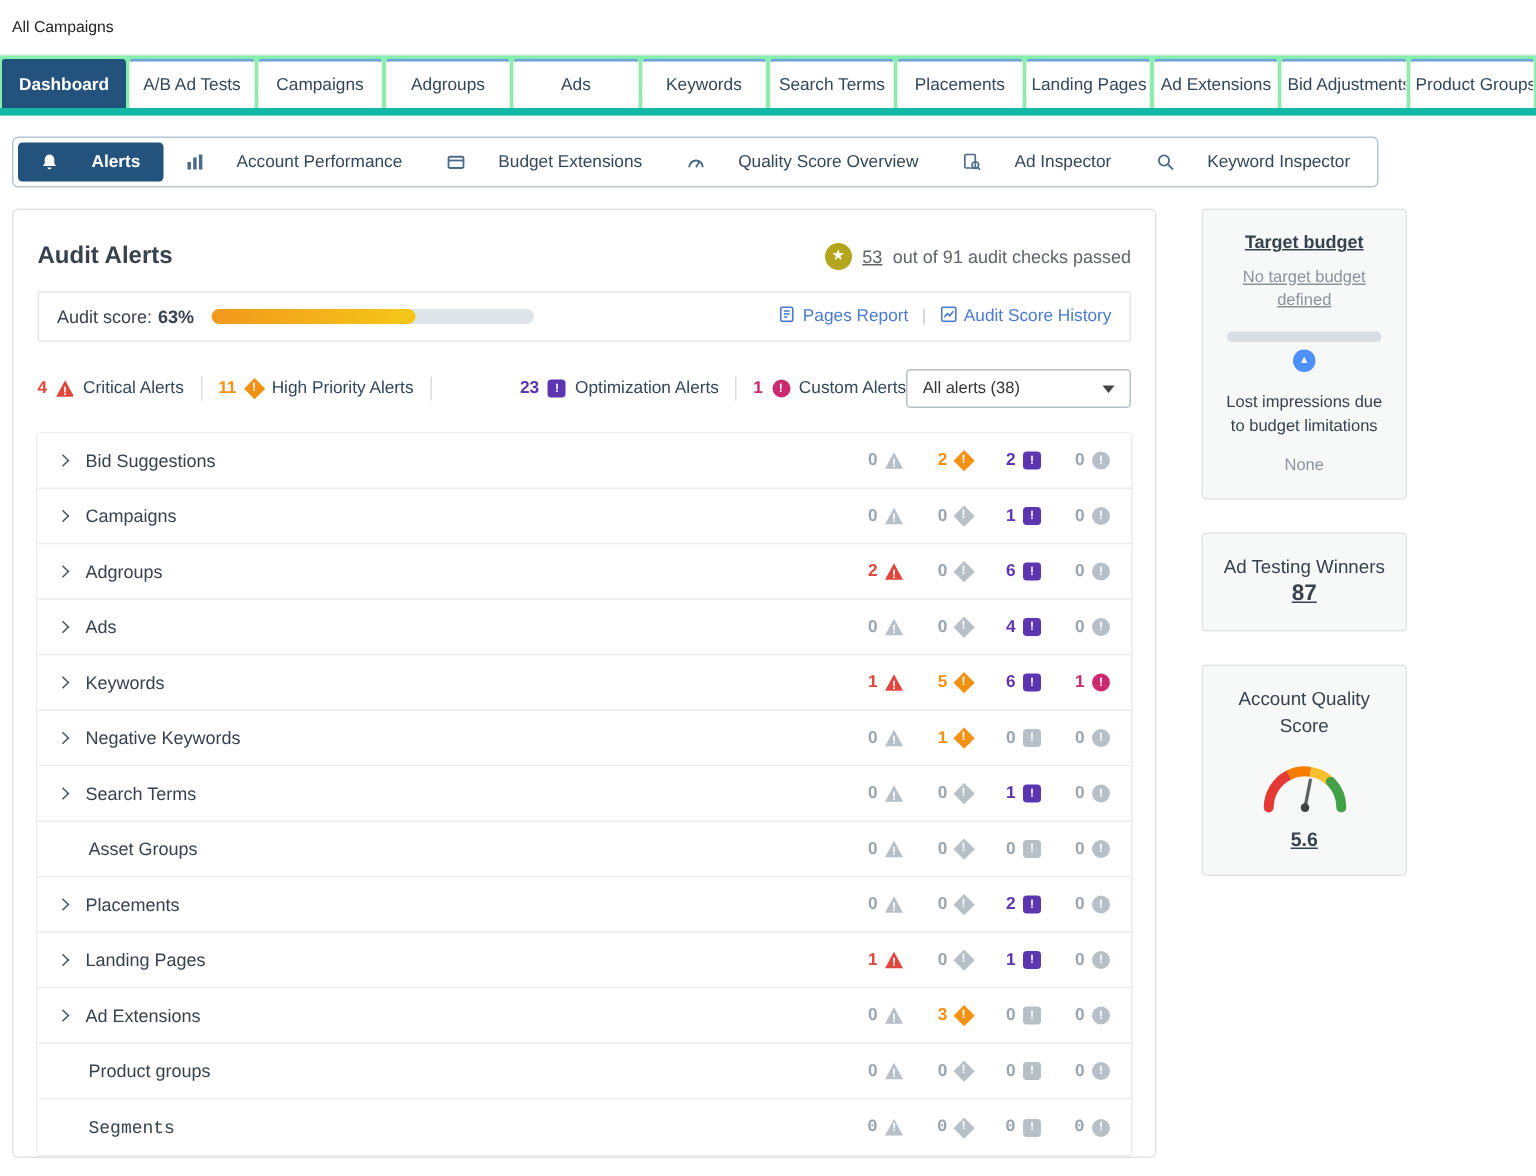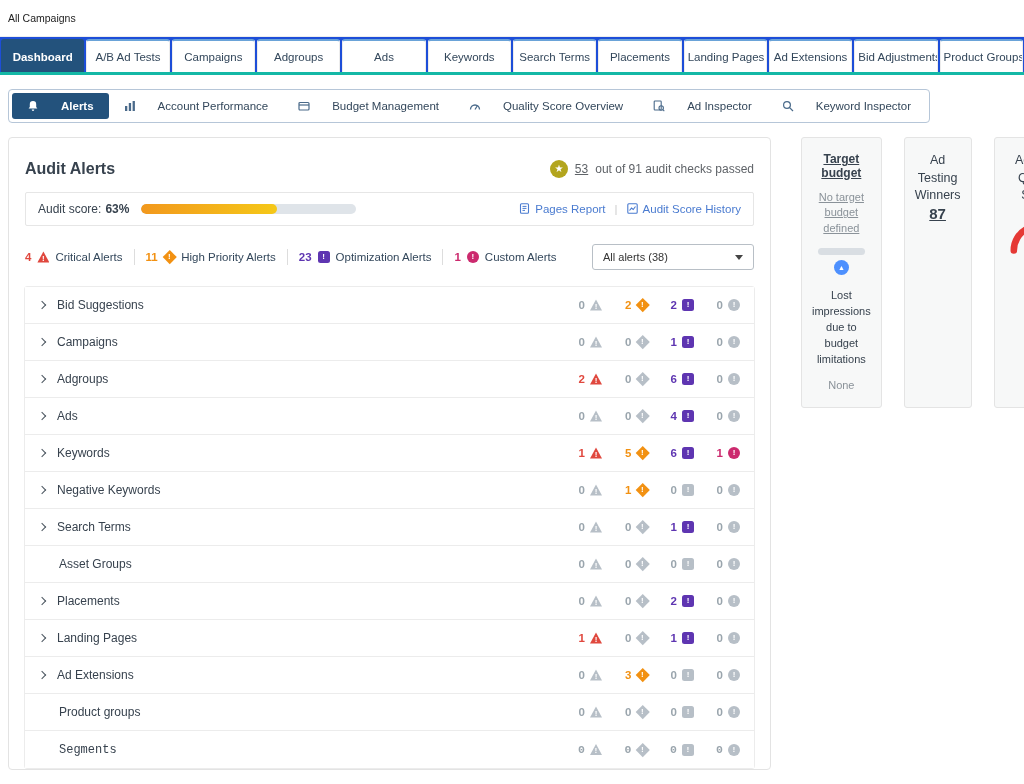--- a/index.html
+++ b/index.html
@@ -6,21 +6,21 @@
   html,body { margin:0; padding:0; }
   body {
     width:1024px; height:784px;
     font-family:"Liberation Sans", sans-serif;
     background:#fff; color:#3c4043;
     overflow:hidden;
   }
   .breadcrumb { padding:12px 0 12px 8px; font-size:10.5px; color:#222; }
 
   
-  .tabbar { display:flex; align-items:stretch; border-top:1px solid #ededed; border-bottom:3px solid #14b8a6; background:#1d4ed8; padding-top:2px; }
+  .tabbar { display:flex; align-items:stretch; border-top:1px solid #ededed; border-bottom:5px solid #14b8a6; background:#86efac; padding-top:2px; }
   .tab { flex:1; text-align:center; padding:10px 3px 9px; font-size:11.5px; color:#33475b;
          background:#fff; border:1px solid #ececec; border-bottom:none; border-top:2px solid #6aa3d8;
          border-radius:3px 3px 0 0; margin:0 1px; white-space:nowrap; overflow:hidden; cursor:pointer; }
   .tab.active { background:#23527c; color:#fff; border-color:#23527c; font-weight:700; }
 
   
   .subnav { display:inline-flex; align-items:center; margin:14px 8px 0; border:1px solid #b6c6d8; border-radius:4px; padding:3px; background:#fff; }
   .subnav-item { display:flex; align-items:center; gap:22px; padding:7px 15px; font-size:11.5px; color:#33475b; cursor:pointer; white-space:nowrap; }
   .subnav-item.active { background:#23527c; color:#fff; border-radius:3px; font-weight:700; }
   .subnav-item .ic { display:inline-flex; align-items:center; }
@@ -40,21 +40,21 @@
   .score-val { font-weight:700; margin-left:4px; }
   .score-bar { width:215px; height:10px; background:#dfe4e9; border-radius:5px; margin-left:12px; overflow:hidden; }
   .score-fill { height:100%; border-radius:5px; background:linear-gradient(90deg,#f2981d,#f5c818); }
   .score-links { margin-left:auto; display:flex; align-items:center; gap:9px; font-size:11.5px; }
   .link-blue { color:#4a7bd0; display:flex; gap:5px; align-items:center; cursor:pointer; }
   .sep { color:#ccc; }
 
   .summary { display:flex; align-items:center; margin-top:18px; font-size:11.5px; color:#33475b; }
   .sum-item { display:flex; align-items:center; gap:6px; white-space:nowrap; }
   .sum-count { font-weight:700; }
-  .c-critical { color:#e0483e; } .c-high { color:#f29112; } .c-opt { color:#5e35b1; } .c-custom { color:#cc2a6e; }
+  .c-critical { color:#e0483e; } .c-high { color:#f29112; } .c-opt { color:#5e35b1;margin-left:48px; } .c-custom { color:#cc2a6e; }
   .divider { width:1px; height:16px; background:#ddd; margin:0 11px; }
   .dropdown { margin-left:auto; width:162px; border:1px solid #b8bfc6; border-radius:3px; padding:6px 10px;
               display:flex; align-items:center; justify-content:space-between; font-size:11px; color:#333; cursor:pointer; background:#fff; }
   .caret { width:0; height:0; border-left:4px solid transparent; border-right:4px solid transparent; border-top:5px solid #444; }
 
   
   .rows { margin:16px -1px 0; border:1px solid #ececec; border-radius:3px; }
   .row { display:flex; align-items:center; height:37px; padding:0 14px; border-bottom:1px solid #ececec; font-size:12px; color:#37424e; background:#fff; }
   .row:last-child { border-bottom:none;font-family:Liberation Mono, monospace; }
   .chev { width:6px; height:6px; border-top:1.6px solid #49545e; border-right:1.6px solid #49545e; transform:rotate(45deg); margin-right:12px; flex:none; cursor:pointer; }
@@ -75,21 +75,21 @@
   .cell.nonzero[data-type="critical"] .num { color:#e0483e; }
   .cell.nonzero[data-type="critical"] .a-icon { background:#e0483e; }
   .cell.nonzero[data-type="high"] .num { color:#f29112; }
   .cell.nonzero[data-type="high"] .a-icon { background:#f29112; }
   .cell.nonzero[data-type="opt"] .num { color:#5e35b1; }
   .cell.nonzero[data-type="opt"] .a-icon { background:#5e35b1; }
   .cell.nonzero[data-type="custom"] .num { color:#cc2a6e; }
   .cell.nonzero[data-type="custom"] .a-icon { background:#cc2a6e; }
 
   
-  .sidebar { width:137px; display:flex; gap:22px; }
+  .sidebar { width:137px; display:flex; flex-direction:column; gap:22px; }
   .side-card { background:#f7f8f8; border:1px solid #e4e4e4; border-radius:3px; padding:14px 10px 16px; text-align:center; font-size:11px; color:#8a9299; }
   .side-title { font-size:12px; font-weight:700; color:#37424e; text-decoration:underline; cursor:pointer; }
   .tb-status { margin-top:10px; line-height:1.4; color:#8a9299;text-decoration:underline; }
   .tb-bar { height:7px; background:#d9dee3; border-radius:4px; margin:12px 6px 0; }
   .tb-badge { width:15px; height:15px; border-radius:50%; background:#4d90fe; color:#fff; font-size:7px;
               display:flex; align-items:center; justify-content:center; margin:5px auto 0; line-height:1; }
   .lost-label { margin-top:13px; color:#37424e; line-height:1.45; }
   .lost-value { margin-top:11px; color:#8a9299; }
   .winners-title { font-size:12.5px; color:#37424e; line-height:1.4; }
   .winners-value { display:inline-block; font-size:15px; font-weight:700; color:#37424e; text-decoration:underline; margin-top:0; cursor:pointer; }
@@ -143,21 +143,21 @@
       </span>
     <span>Account Performance</span>
   </div>
   <div class="subnav-item">
     <span class="ic">
         <svg width="12" height="12" viewBox="0 0 12 12">
           <rect x="1" y="2.5" width="10" height="7.5" rx="1" fill="none" stroke="#4a6a8a" stroke-width="1.2"></rect>
           <path d="M1 5h10" stroke="#4a6a8a" stroke-width="1.2"></path>
         </svg>
       </span>
-    <span>Budget Management</span>
+    <span>Budget Extensions</span>
   </div>
   <div class="subnav-item">
     <span class="ic">
         <svg width="12" height="12" viewBox="0 0 12 12">
           <path d="M1.5 9.5a4.5 4.5 0 0 1 9 0" fill="none" stroke="#4a6a8a" stroke-width="1.3"></path>
           <path d="M6 9.5L8.5 5.5" stroke="#4a6a8a" stroke-width="1.2"></path>
         </svg>
       </span>
     <span>Quality Score Overview</span>
   </div>

